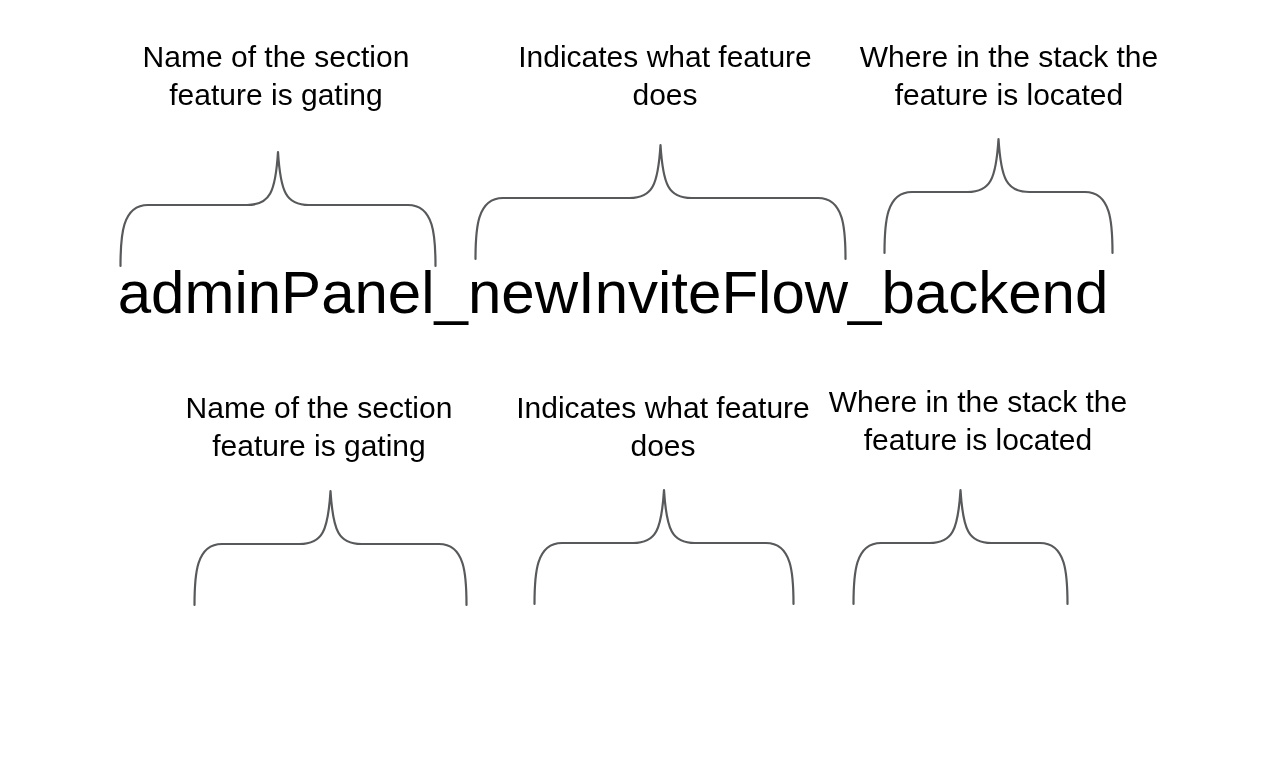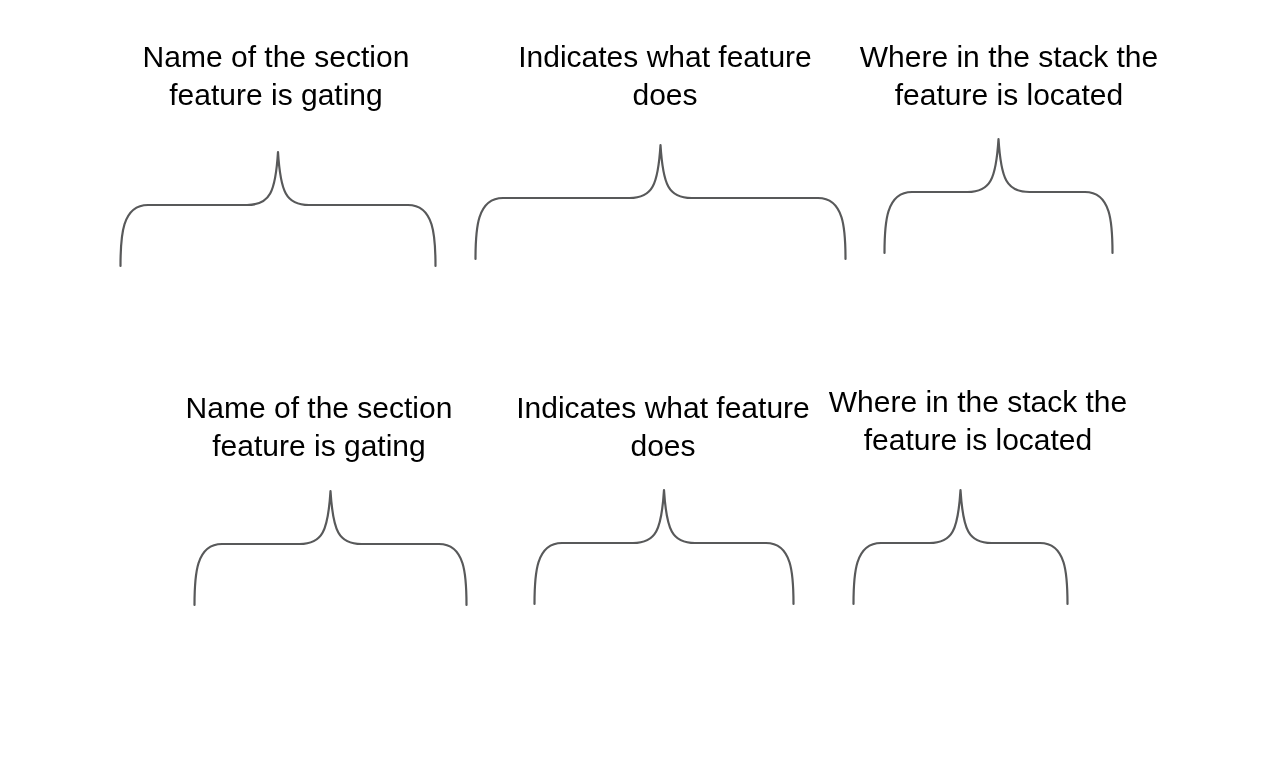--- a/index.html
+++ b/index.html
@@ -88,20 +88,21 @@
     <svg class="brace t-brace-1" width="318" height="120" viewBox="0 0 318 120" aria-hidden="true">
       <path d="M 1.5 118 C 1.5 88 3 57 29 57 L 128 57 C 151 57 156.5 44 159 4 C 161.5 44 167 57 190 57 L 289 57 C 315 57 316.5 88 316.5 118"></path>
     </svg>
     <svg class="brace t-brace-2" width="373" height="120" viewBox="0 0 373 120" aria-hidden="true">
       <path d="M 1.5 118 C 1.5 88 3 57 29 57 L 155.5 57 C 178.5 57 184 44 186.5 4 C 189 44 194.5 57 217.5 57 L 344 57 C 370 57 371.5 88 371.5 118"></path>
     </svg>
     <svg class="brace t-brace-3" width="231" height="120" viewBox="0 0 231 120" aria-hidden="true">
       <path d="M 1.5 118 C 1.5 88 3 57 29 57 L 84.5 57 C 107.5 57 113 44 115.5 4 C 118 44 123.5 57 146.5 57 L 202 57 C 228 57 229.5 88 229.5 118"></path>
     </svg>
 
+    <div class="flag t-flag">adminPanel_newInviteFlow_backend</div>
   </div>
 
   <div class="group">
 
     <div class="callout b-callout-1">
       <div>Name of the section</div>
       <div>feature is gating</div>
     </div>
     <div class="callout b-callout-2">
       <div>Indicates what feature</div>

